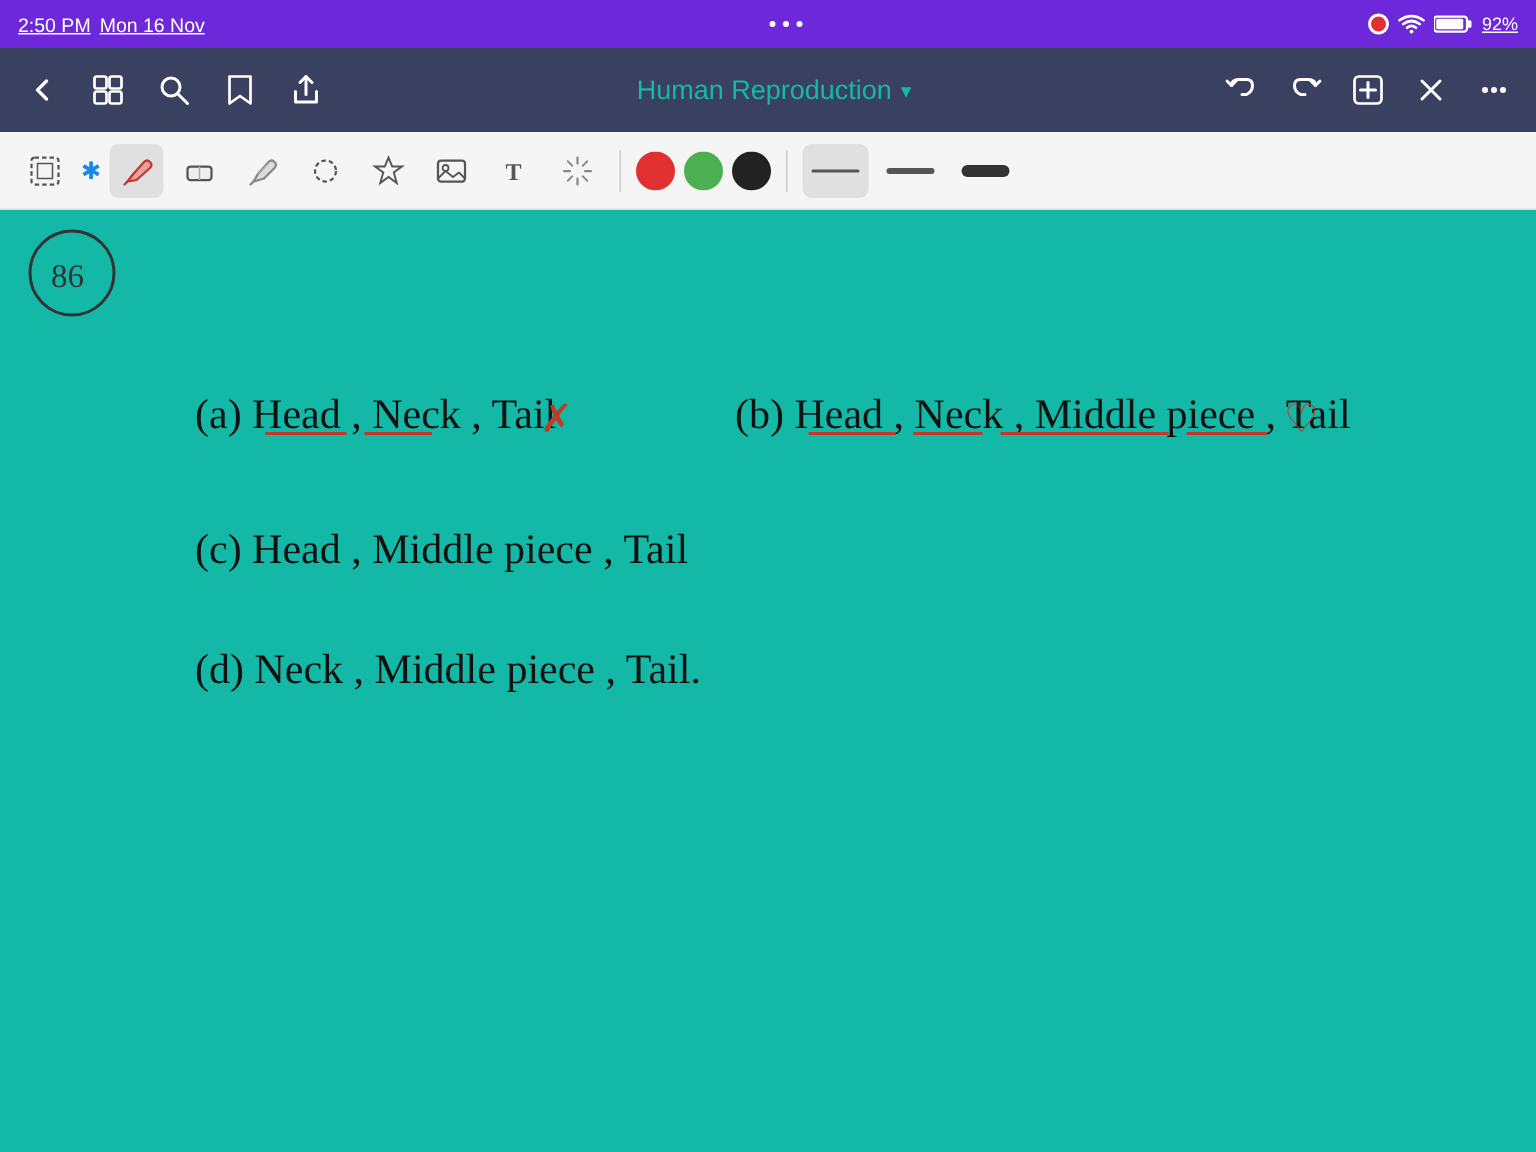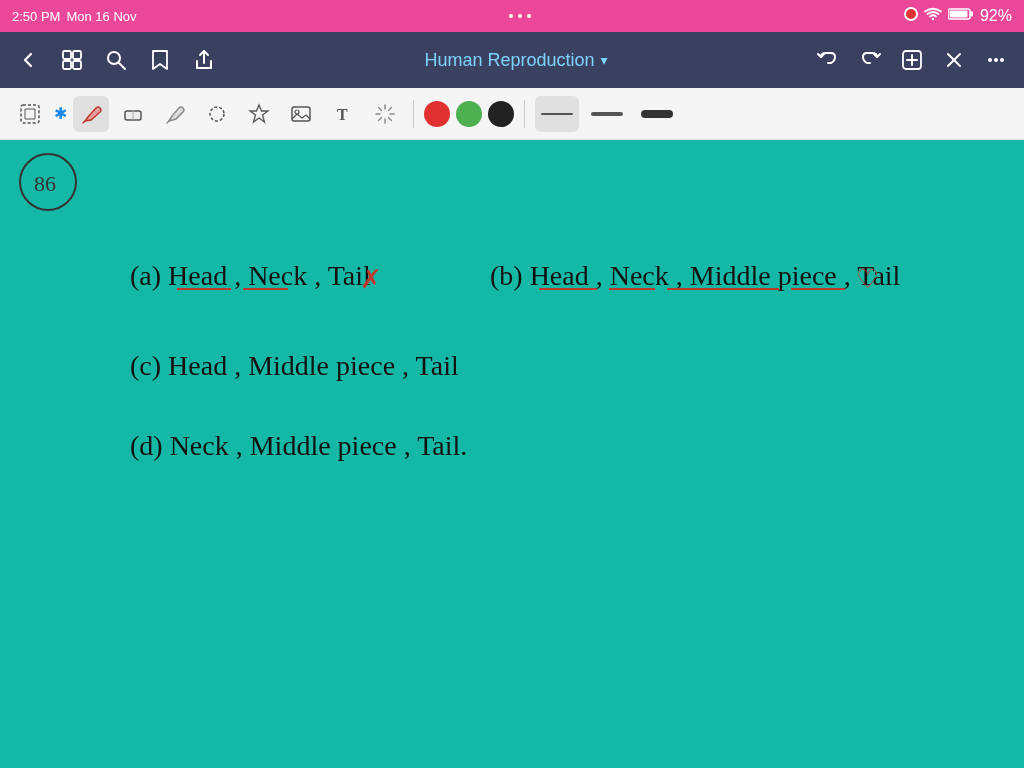--- a/index.html
+++ b/index.html
@@ -2,53 +2,54 @@
 <html><head>
   <meta charset="utf-8">
   <style>
     * { margin: 0; padding: 0; box-sizing: border-box; }
     body { width: 1024px; height: 768px; overflow: hidden; font-family: sans-serif; background: #fff; }
 
     
     .status-bar {
       width: 100%;
       height: 28px;
-      background: #ec4899;
+      background: #6d28d9;
       display: flex;
       align-items: center;
       justify-content: space-between;
       padding: 16px 12px;
       color: #fff;
       font-size: 13px;
+      text-decoration: underline;
     }
     .status-left { display: flex; align-items: center; gap: 6px; }
     .status-center { display: flex; gap: 5px; align-items: center; }
     .status-dot { width: 4px; height: 4px; background: #fff; border-radius: 50%; }
-    .status-right { display: flex; align-items: flex-start; gap: 6px; font-size: 16px; }
+    .status-right { display: flex; align-items: flex-start; gap: 6px; font-size: 12px; }
     .rec-dot { width: 14px; height: 14px; background: #e03030; border-radius: 50%; border: 2px solid #fff; }
 
     
     .top-nav {
       width: 100%;
       height: 56px;
       background: #3a4060;
       display: flex;
       align-items: center;
       padding: 0 10px;
       gap: 8px;
     }
     .nav-icon {
       width: 36px; height: 36px;
       display: flex; align-items: center; justify-content: center;
       color: #fff; font-size: 20px; cursor: pointer; border-radius: 6px;
     }
     .nav-title {
       flex: 1;
       text-align: left;
-      color: #7dd3fc;
+      color: #14b8a6;
       font-size: 18px;
       font-weight: 500;
       display: flex;
       align-items: center;
       justify-content: center;
       gap: 6px;
       cursor: pointer;
     }
     .nav-right {
       display: flex; align-items: center; gap: 6px;

